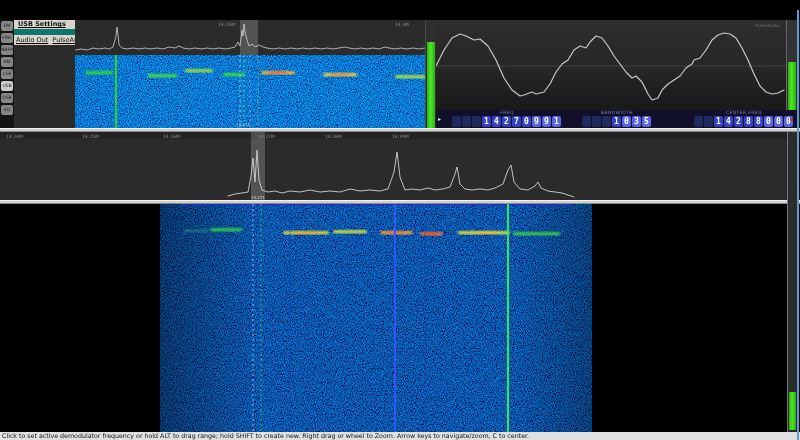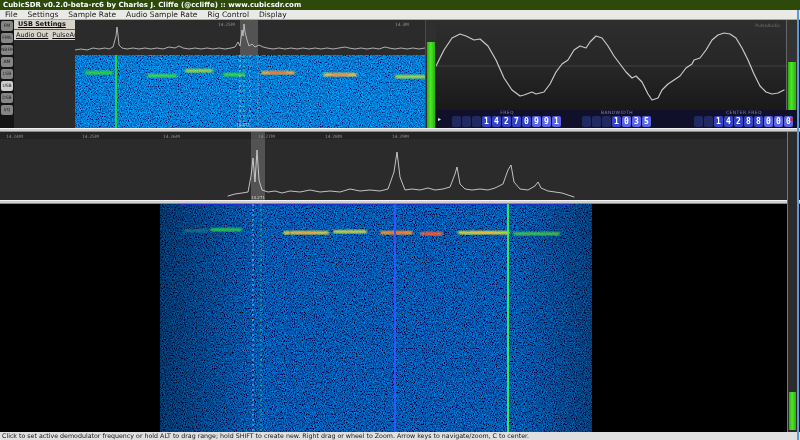--- a/index.html
+++ b/index.html
@@ -12,21 +12,21 @@
            box-sizing:border-box;display:flex;align-items:center;}
   .menu-item{font-size:7.5px;color:#1a1a1a;padding:0 5px;line-height:9px;cursor:default;}
   #topband{left:0;top:20px;width:800px;height:108px;background:#151515;}
   #modecol{left:0;top:0;width:14px;height:108px;background:#141414;display:flex;flex-direction:column;align-items:center;padding-top:1px;box-sizing:border-box;}
   .mode-btn{width:12px;height:10px;margin-bottom:2px;background:#868686;border-radius:2px;
             font-size:4.5px;color:#1d1d1d;text-align:center;line-height:10px;overflow:hidden;}
   .mode-btn.active{background:#cdcdcd;}
   #popupcol{left:14px;top:0;width:61px;height:108px;background:#2b2b2b;text-decoration:underline;}
   #popup-header{height:9px;background:#d8d4cb;color:#111;font-size:6.5px;font-weight:bold;
                 line-height:9px;padding-left:4px;white-space:nowrap;overflow:hidden;}
-  #popup-row{height:10px;background:#d8d4cb;border-top:1px solid #0f766e;display:flex;align-items:center;overflow:hidden;}
+  #popup-row{height:10px;background:#d8d4cb;border-top:6px solid #0f766e;display:flex;align-items:center;overflow:hidden;}
   #popup-row .c1{font-size:6.5px;color:#111;padding:0 2px;white-space:nowrap;}
   #popup-row .vsep{width:1px;height:10px;background:#9a968d;}
   #popup-row .c2{font-size:6.5px;color:#111;padding:0 2px;white-space:nowrap;}
   svg{display:block;}
   #demod-spectrum{left:75px;top:0;}
   #demod-waterfall{left:75px;top:35px;}
   #left-slider{left:425px;top:0;width:11px;height:108px;background:#2f2f2f;border-left:1px solid #4a4a4a;box-sizing:border-box;}
   #left-slider .fill{position:absolute;left:1px;right:1px;bottom:0;background:linear-gradient(90deg,#2fae12,#49e825 45%,#2fae12);}
   #scope{left:436px;top:0;}
   #tuner-row{left:436px;top:90px;width:361px;height:18px;background:#10102a;}
@@ -48,31 +48,20 @@
   #main-waterfall{left:0;top:204px;}
   #right-slider-bottom{left:787px;top:132px;width:10px;height:300px;background:#2c2c2c;border-left:1px solid #777;box-sizing:border-box;}
   #right-slider-bottom .fill{position:absolute;left:1px;right:1px;top:260px;height:38px;background:linear-gradient(90deg,#2fae12,#49e825 45%,#2fae12);}
   #statusbar{left:0;top:432px;width:800px;height:8px;background:#e0e0e0;color:#111;font-size:6.3px;line-height:8px;padding-left:2px;box-sizing:border-box;white-space:nowrap;}
   #right-border{left:797px;top:10px;width:2px;height:430px;background:#5b9bd5;}
 </style>
 </head>
 <body>
 
 <div id="app">
-  <div id="titlebar" class="abs">
-    <span>CubicSDR v0.2.0-beta-rc6 by Charles J. Cliffe (@ccliffe)  ::  www.cubicsdr.com</span>
-  </div>
-  <div id="menubar" class="abs">
-      <div class="menu-item">File</div>
-      <div class="menu-item">Settings</div>
-      <div class="menu-item">Sample Rate</div>
-      <div class="menu-item">Audio Sample Rate</div>
-      <div class="menu-item">Rig Control</div>
-      <div class="menu-item">Display</div>
-    </div>
 
   <div id="topband" class="abs">
     <div id="modecol" class="abs">
         <div class="mode-btn">FM</div>
         <div class="mode-btn">FMS</div>
         <div class="mode-btn">NBFM</div>
         <div class="mode-btn">AM</div>
         <div class="mode-btn">LSB</div>
         <div class="mode-btn active">USB</div>
         <div class="mode-btn">DSB</div>

